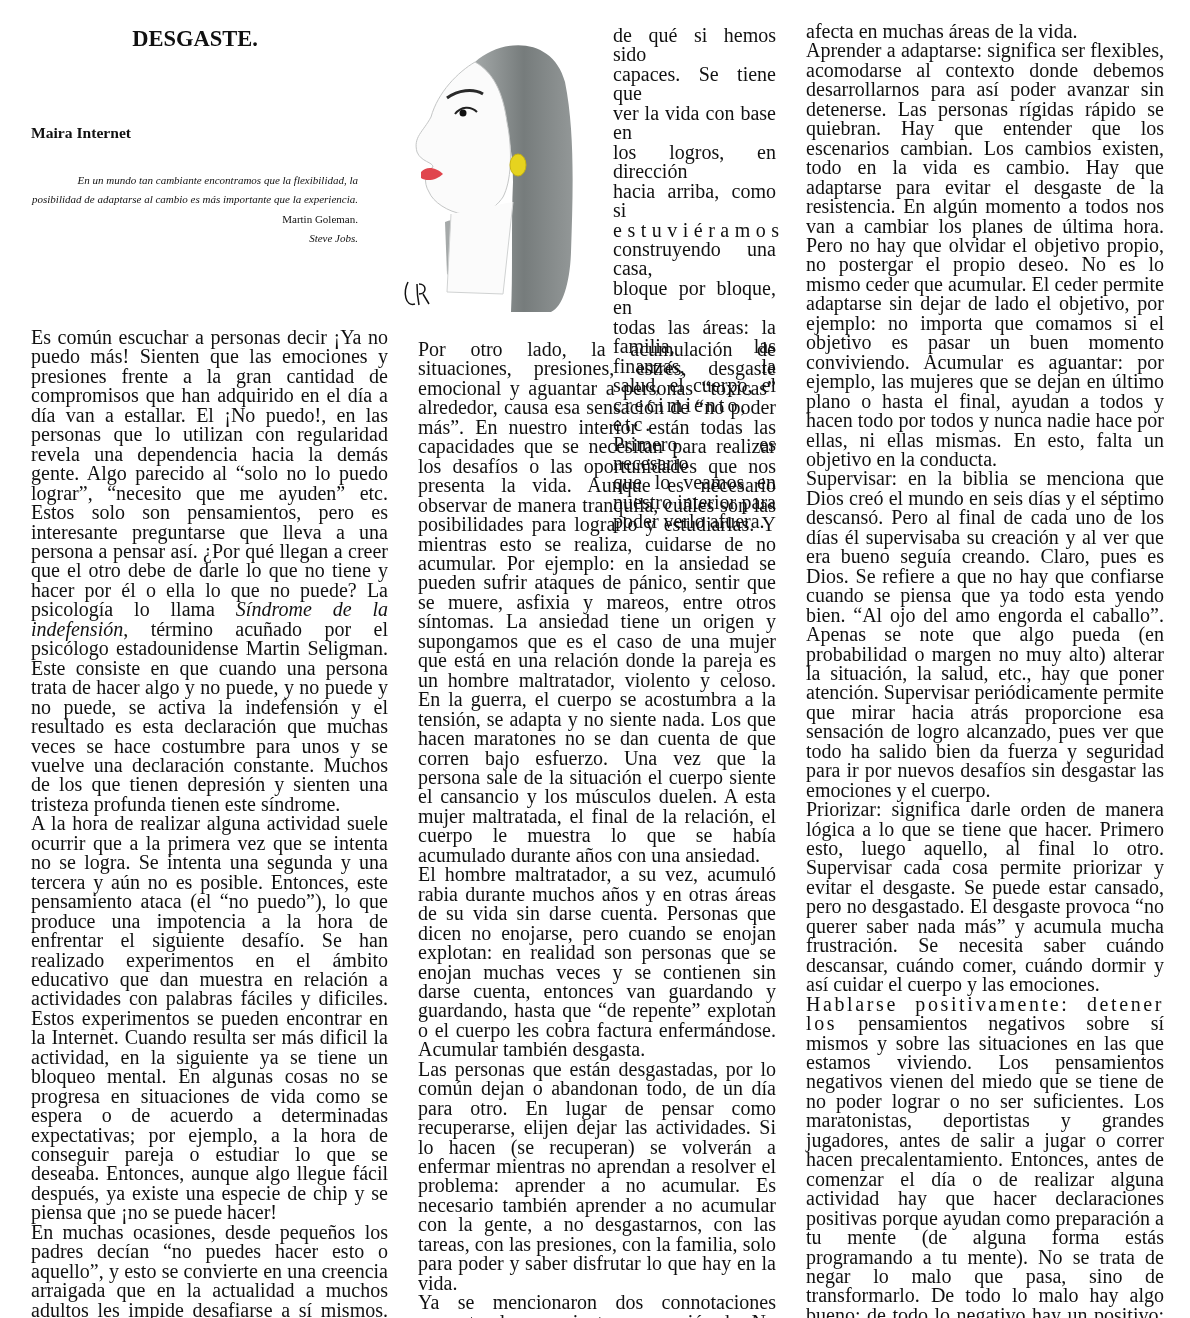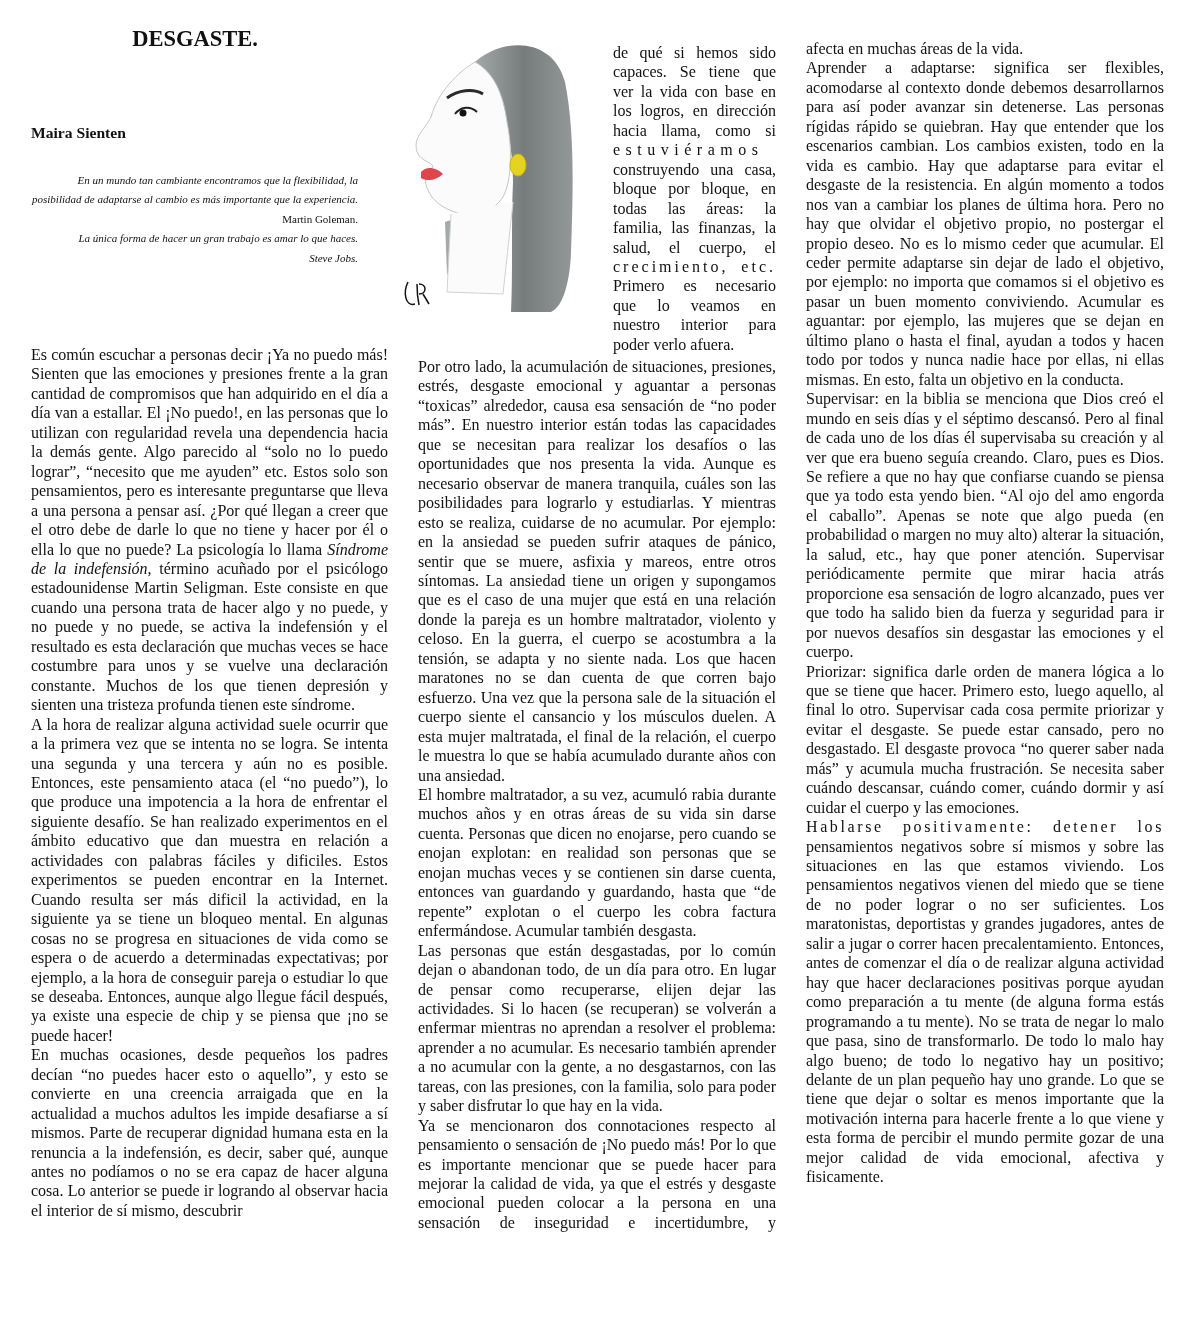--- a/index.html
+++ b/index.html
@@ -1,18 +1,18 @@
 <!DOCTYPE html>
 <html><head>
 <meta charset="utf-8">
 <style>
   html, body { margin: 0; padding: 0; background: #ffffff; }
   body { width: 1190px; height: 1318px; position: relative; overflow: hidden;
          font-family: "Liberation Serif", "DejaVu Serif", serif; color: #111; }
-  .col { position: absolute; font-size: 16px; line-height: 19.45px; text-align: justify; margin-top: 17px; }
+  .col { position: absolute; font-size: 20px; line-height: 19.45px; text-align: justify; }
   .col p { margin: 0; }
   #col1 { left: 31px; top: 328px; width: 357px; }
   #col2 { left: 418px; top: 340px; width: 358px; }
   #col2top { left: 613px; top: 26px; width: 163px; }
   #col3 { left: 806px; top: 22px; width: 358px; }
   .title { position: absolute; left: 60px; top: 27px; width: 270px; text-align: center;
            font-weight: bold; font-size: 22.5px; line-height: 24px; }
   .author { position: absolute; left: 31px; top: 124px; font-weight: bold; font-size: 15.6px; }
   .epigraph { position: absolute; left: 31px; top: 171px; width: 327px; text-align: right;
               font-size: 11px; line-height: 19.45px; }
@@ -22,26 +22,25 @@
   .spaced2 { letter-spacing: 3px; }
   .spaced3 { letter-spacing: 2.6px; }
 </style>
 </head>
 <body>
 
 <div class="title">
   <div>DESGASTE.</div>
 </div>
 
-<div class="author">Maira Sienten</div>
+<div class="author">Maira Internet</div>
 
 <div class="epigraph">
   <div class="q">En un mundo tan cambiante encontramos que la flexibilidad, la posibilidad de adaptarse al cambio es más importante que la experiencia.</div>
   <div>Martin Goleman.</div>
-  <div class="q">La única forma de hacer un gran trabajo es amar lo que haces.</div>
   <div class="q">Steve Jobs.</div>
 </div>
 
 <div class="illustration">
   <svg width="205" height="305" viewBox="0 0 205 305">
     <defs>
       <linearGradient id="hairg" x1="0" y1="0" x2="1" y2="0">
         <stop offset="0" stop-color="#9ea3a3"></stop>
         <stop offset="0.5" stop-color="#6f7575"></stop>
         <stop offset="1" stop-color="#8d9292"></stop>
@@ -67,21 +66,21 @@
 
     <path d="M5 260 C 0 270, 2 285, 12 282 M14 262 C 14 270, 15 278, 16 283 M16 262 C 24 262, 24 272, 16 272 M20 272 L 26 282" stroke="#111" stroke-width="1.5" fill="none"></path>
   </svg>
 </div>
 
 <div class="col" id="col2top">
   <div style="text-align-last: justify;">de qué si hemos sido</div>
   <div style="text-align-last: justify;">capaces. Se tiene que</div>
   <div style="text-align-last: justify;">ver la vida con base en</div>
   <div style="text-align-last: justify;">los logros, en dirección</div>
-  <div style="text-align-last: justify;">hacia llama, como si</div>
+  <div style="text-align-last: justify;">hacia arriba, como si</div>
   <div class="spaced" style="text-align-last: justify;">estuviéramos</div>
   <div style="text-align-last: justify;">construyendo una casa,</div>
   <div style="text-align-last: justify;">bloque por bloque, en</div>
   <div style="text-align-last: justify;">todas las áreas: la</div>
   <div style="text-align-last: justify;">familia, las finanzas, la</div>
   <div style="text-align-last: justify;">salud, el cuerpo, el</div>
   <div class="spaced2" style="text-align-last: justify;">crecimiento, etc.</div>
   <div style="text-align-last: justify;">Primero es necesario</div>
   <div style="text-align-last: justify;">que lo veamos en</div>
   <div style="text-align-last: justify;">nuestro interior para</div>

